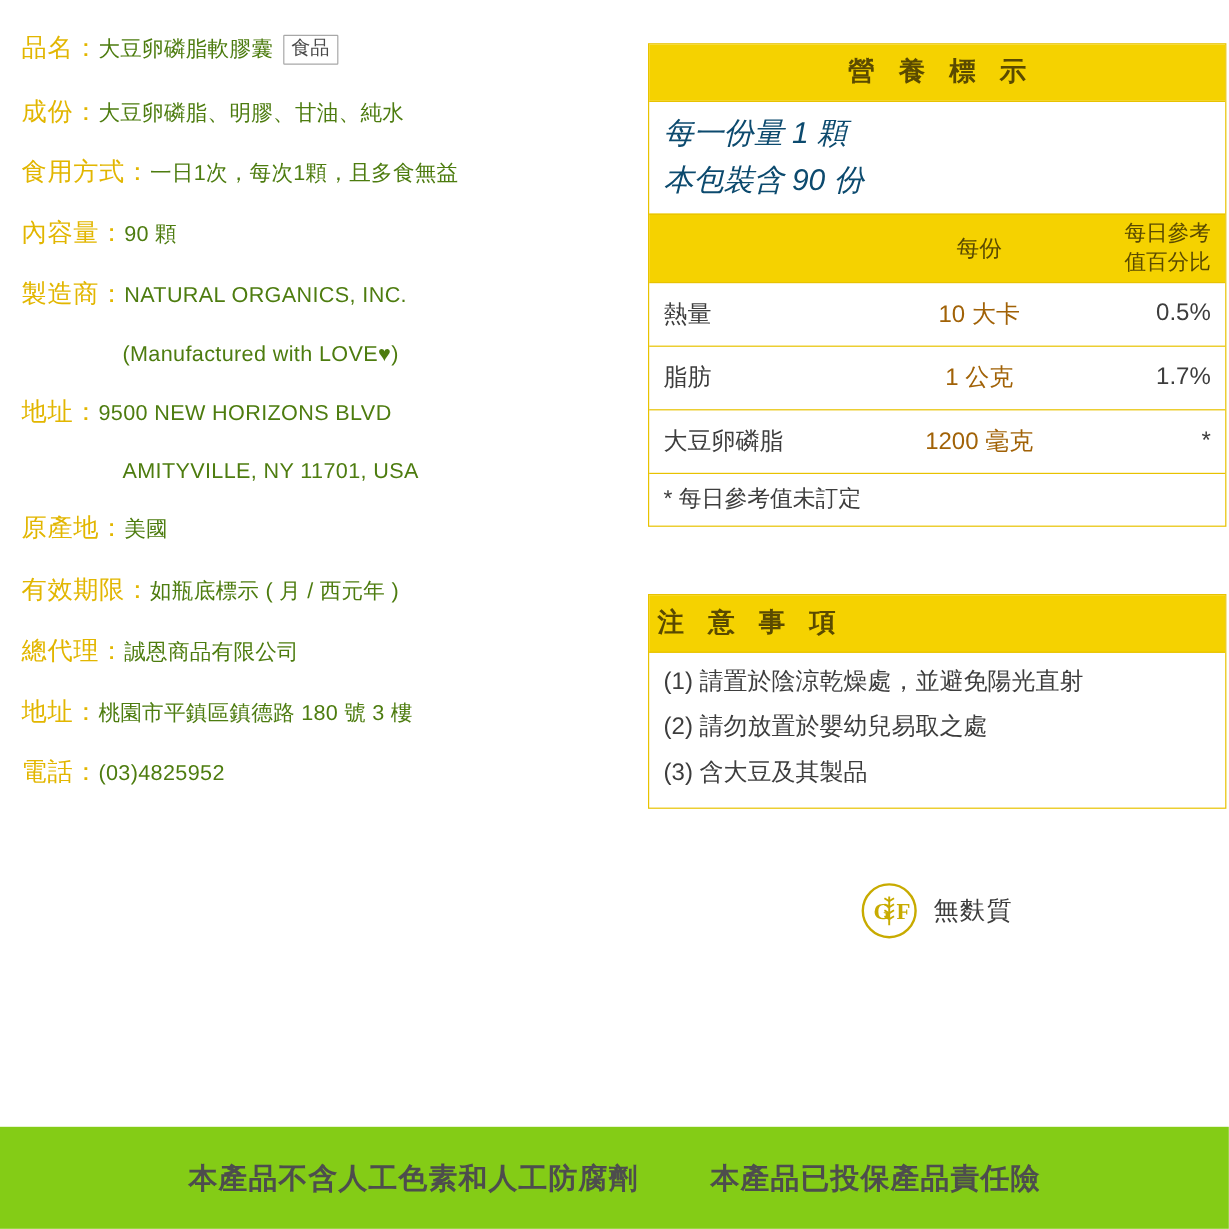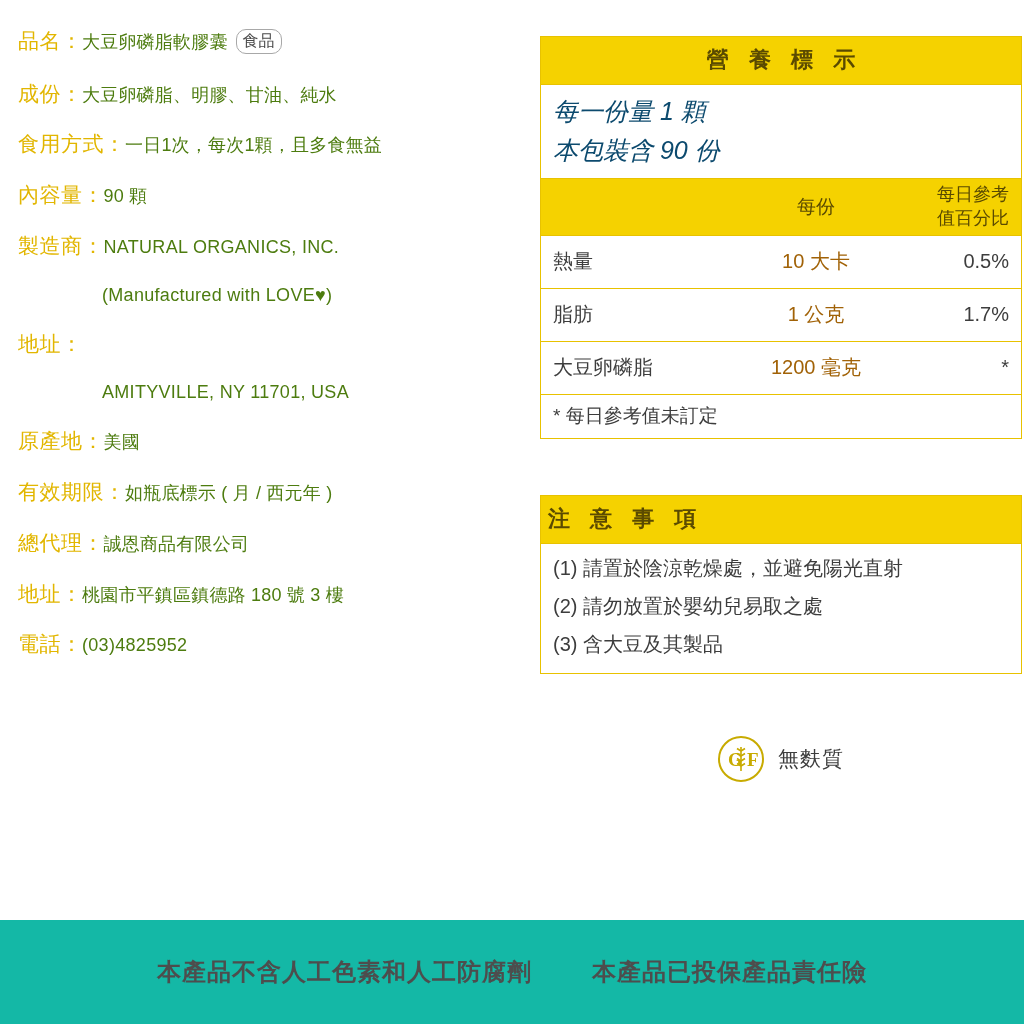--- a/index.html
+++ b/index.html
@@ -59,21 +59,21 @@
     padding-left: 84px;
   }
   .badge-food {
     display: inline-block;
     border: 1.5px solid #a8a8a8;
     color: #4a4a4a;
     font-size: 16px;
     padding: 1px 6px 3px 6px;
     margin-left: 8px;
     line-height: 1.2;
-    border-radius: 10px;
+    border-radius: 1px;
     position: relative;
     top: -2px;
   }
 
   
   .right-col {
     position: absolute;
     left: 540px;
     top: 36px;
     width: 482px;
@@ -215,22 +215,22 @@
     color: #3d3d3d;
     letter-spacing: 1px;
   }
 
   
   .banner {
     position: absolute;
     left: 0;
     bottom: 0;
     width: 1024px;
-    height: 104px;
-    background: #14b8a6;
+    height: 85px;
+    background: #84cc16;
     display: flex;
     align-items: center;
     justify-content: center;
     gap: 60px;
   }
   .banner-text {
     font-size: 24px;
     font-weight: bold;
     color: #4d4d4d;
     letter-spacing: 1px;
@@ -274,20 +274,21 @@
       <span class="info-value latin">NATURAL ORGANICS, INC.</span>
     </div>
 
     <div class="info-row indented">
       <span class="info-value latin">(Manufactured with LOVE♥)</span>
     </div>
 
     <div class="info-row">
       <span class="info-label">地址</span>
       <span class="info-sep">：</span>
+      <span class="info-value latin">9500 NEW HORIZONS BLVD</span>
     </div>
 
     <div class="info-row indented">
       <span class="info-value latin">AMITYVILLE,  NY 11701, USA</span>
     </div>
 
     <div class="info-row">
       <span class="info-label">原產地</span>
       <span class="info-sep">：</span>
       <span class="info-value">美國</span>

